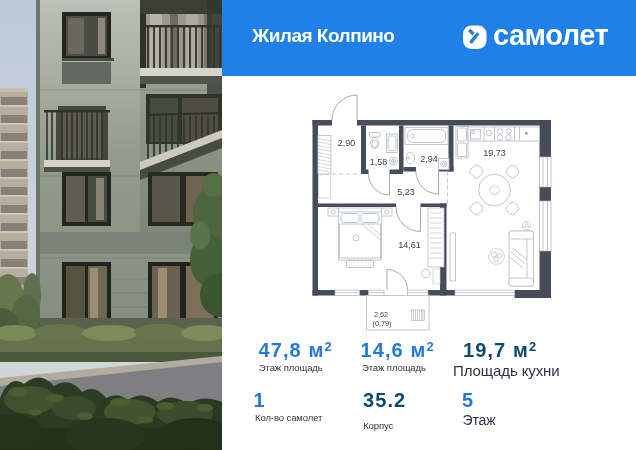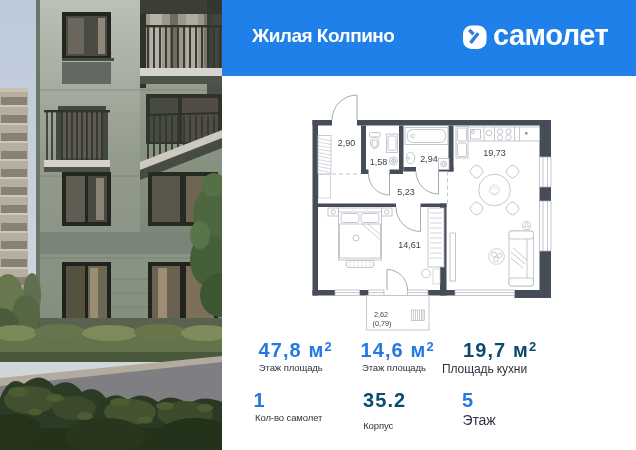--- a/index.html
+++ b/index.html
@@ -588,21 +588,21 @@
   <text x="32" y="21.5" font-size="29" font-weight="bold" letter-spacing="-0.5" fill="#ffffff" font-family="Liberation Sans, sans-serif" dominant-baseline="auto">самолет</text>
 </svg>
 
 <div class="abs" style="left:258.5px;top:338.6px;color:#2478e2;font-size:20px;font-weight:bold;letter-spacing:1.1px;">47,8 м<span style="font-size:13px;vertical-align:6px">2</span></div>
 <div class="abs" style="left:258.8px;top:361.8px;color:#2d3340;font-size:9.5px;letter-spacing:-0.1px;">Этаж площадь</div>
 
 <div class="abs" style="left:360.5px;top:338.6px;color:#2478e2;font-size:20px;font-weight:bold;letter-spacing:1.1px;">14,6 м<span style="font-size:13px;vertical-align:6px">2</span></div>
 <div class="abs" style="left:362px;top:361.8px;color:#2d3340;font-size:9.5px;letter-spacing:-0.1px;">Этаж площадь</div>
 
 <div class="abs" style="left:463px;top:338.6px;color:#0c4a6e;font-size:20px;font-weight:bold;letter-spacing:1.1px;">19,7 м<span style="font-size:13px;vertical-align:6px">2</span></div>
-<div class="abs" style="left:442px;top:361.8px;color:#2d3340;font-size:12px;letter-spacing:-0.1px;">Площадь кухни</div>
+<div class="abs" style="left:453px;top:361.8px;color:#2d3340;font-size:15px;letter-spacing:-0.1px;">Площадь кухни</div>
 
 <div class="abs" style="left:253.5px;top:388.6px;color:#2478e2;font-size:20px;font-weight:bold;letter-spacing:1.1px;">1</div>
 <div class="abs" style="left:255px;top:412.1px;color:#2d3340;font-size:9.5px;letter-spacing:-0.1px;">Кол-во самолет</div>
 
 <div class="abs" style="left:363px;top:388.6px;color:#0c4a6e;font-size:20px;font-weight:bold;letter-spacing:1.1px;">35.2</div>
 <div class="abs" style="left:363.2px;top:412.1px;color:#2d3340;font-size:9.5px;letter-spacing:-0.1px;margin-top:8px;">Корпус</div>
 
 <div class="abs" style="left:462px;top:388.6px;color:#2478e2;font-size:20px;font-weight:bold;letter-spacing:1.1px;">5</div>
 <div class="abs" style="left:462.5px;top:412.1px;color:#2d3340;font-size:14px;letter-spacing:-0.1px;">Этаж</div>
 

